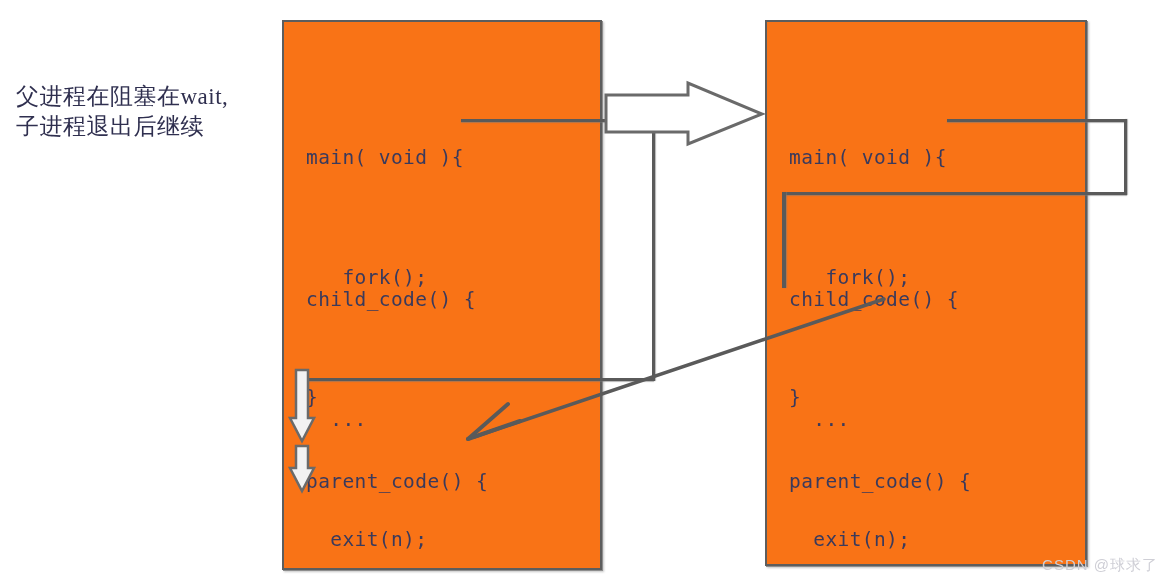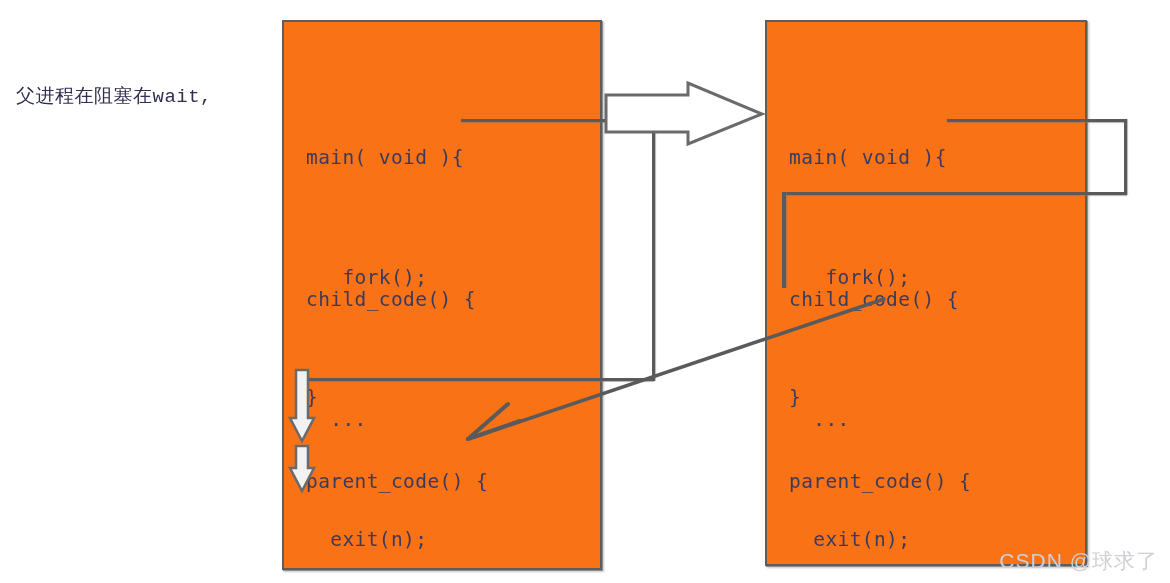--- a/index.html
+++ b/index.html
@@ -16,22 +16,22 @@
     font-family: "Liberation Serif", "DejaVu Serif", serif;
   }
 
   
   .note {
     position: absolute;
     left: 16px;
     top: 82px;
     width: 268px;
     color: #2f2f4f;
-    font-family: Liberation Mono, monospace;
-    font-size: 19px;
+    font-family: Liberation Serif, serif;
+    font-size: 23px;
     line-height: 30px;
     letter-spacing: 0.5px;
     white-space: nowrap;
   }
   .note-line { display: block; }
 
   
   .code-box {
     position: absolute;
     background: #f97316;
@@ -89,32 +89,33 @@
     pointer-events: none;
   }
 
   
   .watermark {
     position: absolute;
     right: 12px;
     bottom: 8px;
     color: #cfcfd6;
     font-family: "Liberation Sans", "DejaVu Sans", sans-serif;
-    font-size: 21px;
+    font-size: 15px;
     letter-spacing: 1px;
     white-space: nowrap;
   }
 </style>
 </head>
 <body>
 
 <div id="canvas">
 
   <div class="note">
     <span class="note-line">父进程在阻塞在wait,</span>
+    <span class="note-line">子进程退出后继续</span>
   </div>
 
   <div class="code-box" id="left-box">
 
     <div class="code-block" id="left-main">
       <span class="code-line">main( void ){</span>
       <span class="code-line">   fork();</span>
       <span class="code-line">}</span>
     </div>
 

